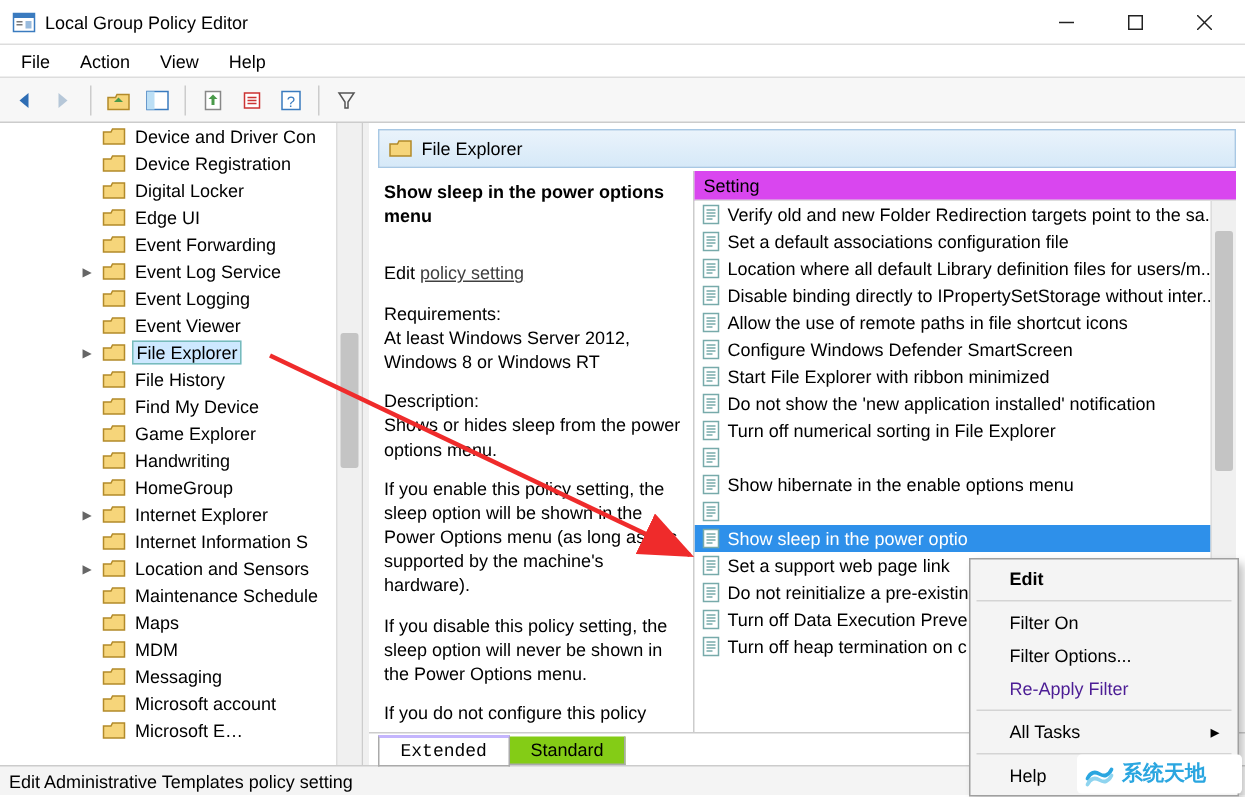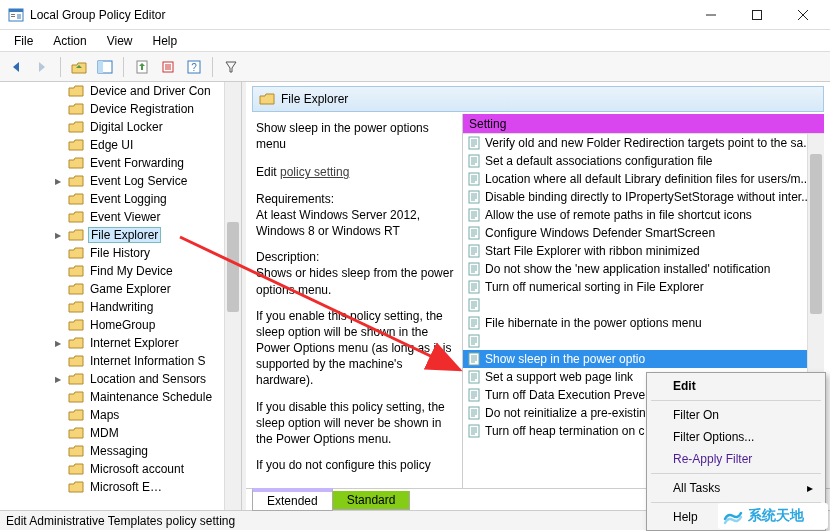--- a/index.html
+++ b/index.html
@@ -35,35 +35,35 @@
 
   
   .right-area { flex: 1; display: flex; flex-direction: column; background: #fff; position: relative; }
   .splitter { width: 4px; background: #f0f0f0; }
   .content-header { height: 26px; display: flex; align-items: center; padding: 0 6px; background: linear-gradient(#eaf3fb, #d6e9f8); border: 1px solid #a8c8e4; margin: 4px 6px 0 6px; }
   .content-header .folder { margin-right: 6px; }
   .content-header-label { font-size: 12px; }
 
   .content-body { flex: 1; display: flex; margin: 2px 6px 0 6px; overflow: hidden; }
   .desc-pane { width: 210px; padding: 6px 8px 6px 4px; font-size: 12px; line-height: 1.35; overflow-y: auto; }
-  .desc-title { font-weight: normal; margin-bottom: 12px; }
+  .desc-title { font-weight: bold; margin-bottom: 22px; }
   .desc-link { color: #404040; text-decoration: underline; }
   .desc-sub { margin-top: 10px; }
 
   .list-pane { flex: 1; border-left: 1px solid #ccc; display: flex; flex-direction: column; }
   .list-header { height: 20px; display: flex; align-items: center; padding: 0 6px; background: #d946ef; border-bottom: 1px solid #ddd; }
   .list-rows { flex: 1; overflow-y: auto; position: relative; }
   .list-row { height: 18px; display: flex; align-items: center; padding: 0 4px; white-space: nowrap; }
   .list-row.selected { background: #2e90ea; color: #fff; }
   .list-row .policy-icon { margin-right: 4px; flex-shrink: 0; }
 
   
   .tabs { height: 22px; display: flex; align-items: flex-end; padding-left: 6px; background: #fff; border-top: 1px solid #ccc; }
   .tab { padding: 2px 14px; border: 1px solid #aaa; border-top: none; background: #84cc16; margin-right: -1px; font-size: 12px; }
-  .tab.active { background: #fff; border-top: 4px solid #c4b5fd; position: relative; top: 1px; }
+  .tab.active { background: #fff; border-top: 2px solid #c4b5fd; position: relative; top: 1px; font-family: Liberation Mono, monospace; }
 
   
   .statusbar { height: 20px; background: #f4f4f4; border-top: 1px solid #ccc; padding: 2px 6px; font-size: 12px; display: flex; align-items: center; }
 
   
   .context-menu { position: absolute; left: 646px; top: 372px; width: 180px; background: #f4f4f4; border: 1px solid #a0a0a0; box-shadow: 3px 3px 6px rgba(0,0,0,0.25); padding: 2px; z-index: 20; }
   .cm-item { height: 22px; display: flex; align-items: center; padding: 0 24px; font-size: 12px; }
   .cm-item.default { font-weight: bold; }
   .cm-item.disabled { color: #4c1d95; }
   .cm-sep { height: 1px; background: #d4d4d4; margin: 3px 2px; }
@@ -459,21 +459,21 @@
               </svg>
             </div>
             <div class="list-row">
               <svg class="policy-icon" viewBox="0 0 14 14">
                 <rect x="2" y="1" width="10" height="12" fill="#fff" stroke="#7aa"></rect>
                 <line x1="4" y1="4" x2="10" y2="4" stroke="#7aa"></line>
                 <line x1="4" y1="6" x2="10" y2="6" stroke="#7aa"></line>
                 <line x1="4" y1="8" x2="10" y2="8" stroke="#7aa"></line>
                 <line x1="4" y1="10" x2="8" y2="10" stroke="#7aa"></line>
               </svg>
-              <span>File hibernate in the power options menu</span>
+              <span>Show hibernate in the enable options menu</span>
             </div>
             <div class="list-row">
               <svg class="policy-icon" viewBox="0 0 14 14">
                 <rect x="2" y="1" width="10" height="12" fill="#fff" stroke="#7aa"></rect>
                 <line x1="4" y1="4" x2="10" y2="4" stroke="#7aa"></line>
                 <line x1="4" y1="6" x2="10" y2="6" stroke="#7aa"></line>
                 <line x1="4" y1="8" x2="10" y2="8" stroke="#7aa"></line>
                 <line x1="4" y1="10" x2="8" y2="10" stroke="#7aa"></line>
               </svg>
             </div>
@@ -498,31 +498,31 @@
               <span>Set a support web page link</span>
             </div>
             <div class="list-row">
               <svg class="policy-icon" viewBox="0 0 14 14">
                 <rect x="2" y="1" width="10" height="12" fill="#fff" stroke="#7aa"></rect>
                 <line x1="4" y1="4" x2="10" y2="4" stroke="#7aa"></line>
                 <line x1="4" y1="6" x2="10" y2="6" stroke="#7aa"></line>
                 <line x1="4" y1="8" x2="10" y2="8" stroke="#7aa"></line>
                 <line x1="4" y1="10" x2="8" y2="10" stroke="#7aa"></line>
               </svg>
+              <span>Do not reinitialize a pre-existin</span>
+            </div>
+            <div class="list-row">
+              <svg class="policy-icon" viewBox="0 0 14 14">
+                <rect x="2" y="1" width="10" height="12" fill="#fff" stroke="#7aa"></rect>
+                <line x1="4" y1="4" x2="10" y2="4" stroke="#7aa"></line>
+                <line x1="4" y1="6" x2="10" y2="6" stroke="#7aa"></line>
+                <line x1="4" y1="8" x2="10" y2="8" stroke="#7aa"></line>
+                <line x1="4" y1="10" x2="8" y2="10" stroke="#7aa"></line>
+              </svg>
               <span>Turn off Data Execution Preve</span>
-            </div>
-            <div class="list-row">
-              <svg class="policy-icon" viewBox="0 0 14 14">
-                <rect x="2" y="1" width="10" height="12" fill="#fff" stroke="#7aa"></rect>
-                <line x1="4" y1="4" x2="10" y2="4" stroke="#7aa"></line>
-                <line x1="4" y1="6" x2="10" y2="6" stroke="#7aa"></line>
-                <line x1="4" y1="8" x2="10" y2="8" stroke="#7aa"></line>
-                <line x1="4" y1="10" x2="8" y2="10" stroke="#7aa"></line>
-              </svg>
-              <span>Do not reinitialize a pre-existin</span>
             </div>
             <div class="list-row">
               <svg class="policy-icon" viewBox="0 0 14 14">
                 <rect x="2" y="1" width="10" height="12" fill="#fff" stroke="#7aa"></rect>
                 <line x1="4" y1="4" x2="10" y2="4" stroke="#7aa"></line>
                 <line x1="4" y1="6" x2="10" y2="6" stroke="#7aa"></line>
                 <line x1="4" y1="8" x2="10" y2="8" stroke="#7aa"></line>
                 <line x1="4" y1="10" x2="8" y2="10" stroke="#7aa"></line>
               </svg>
               <span>Turn off heap termination on c</span>

